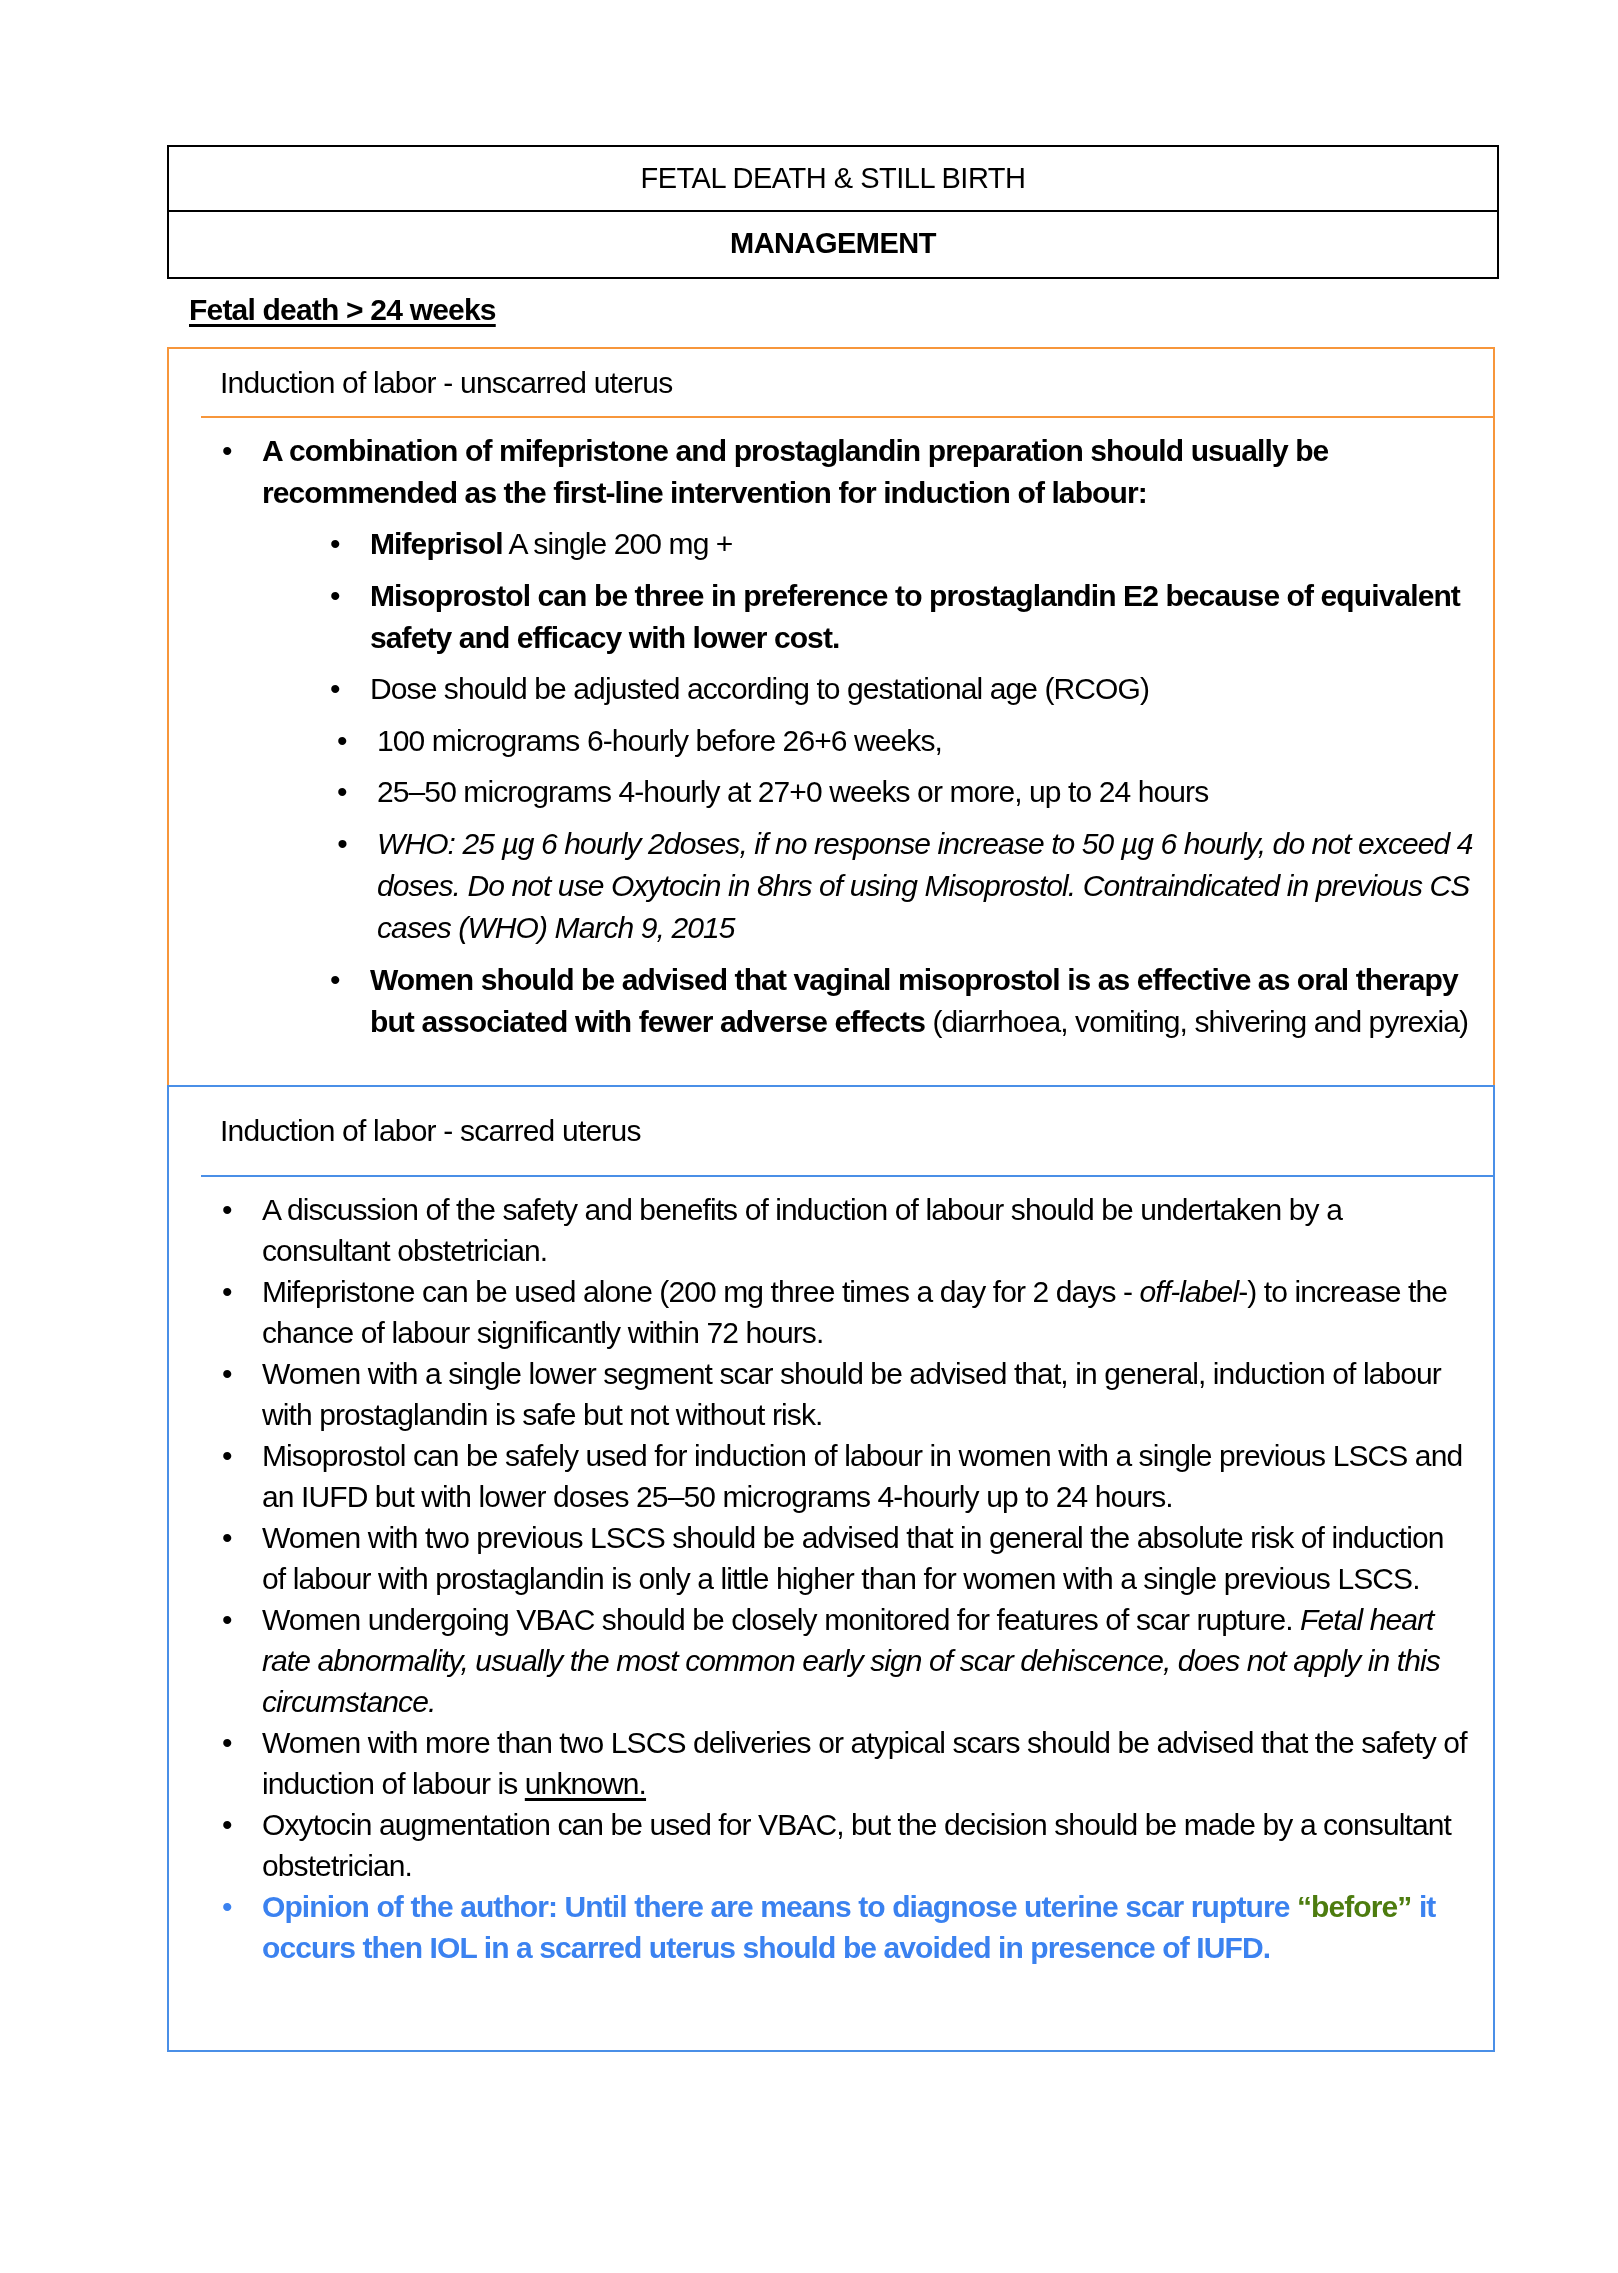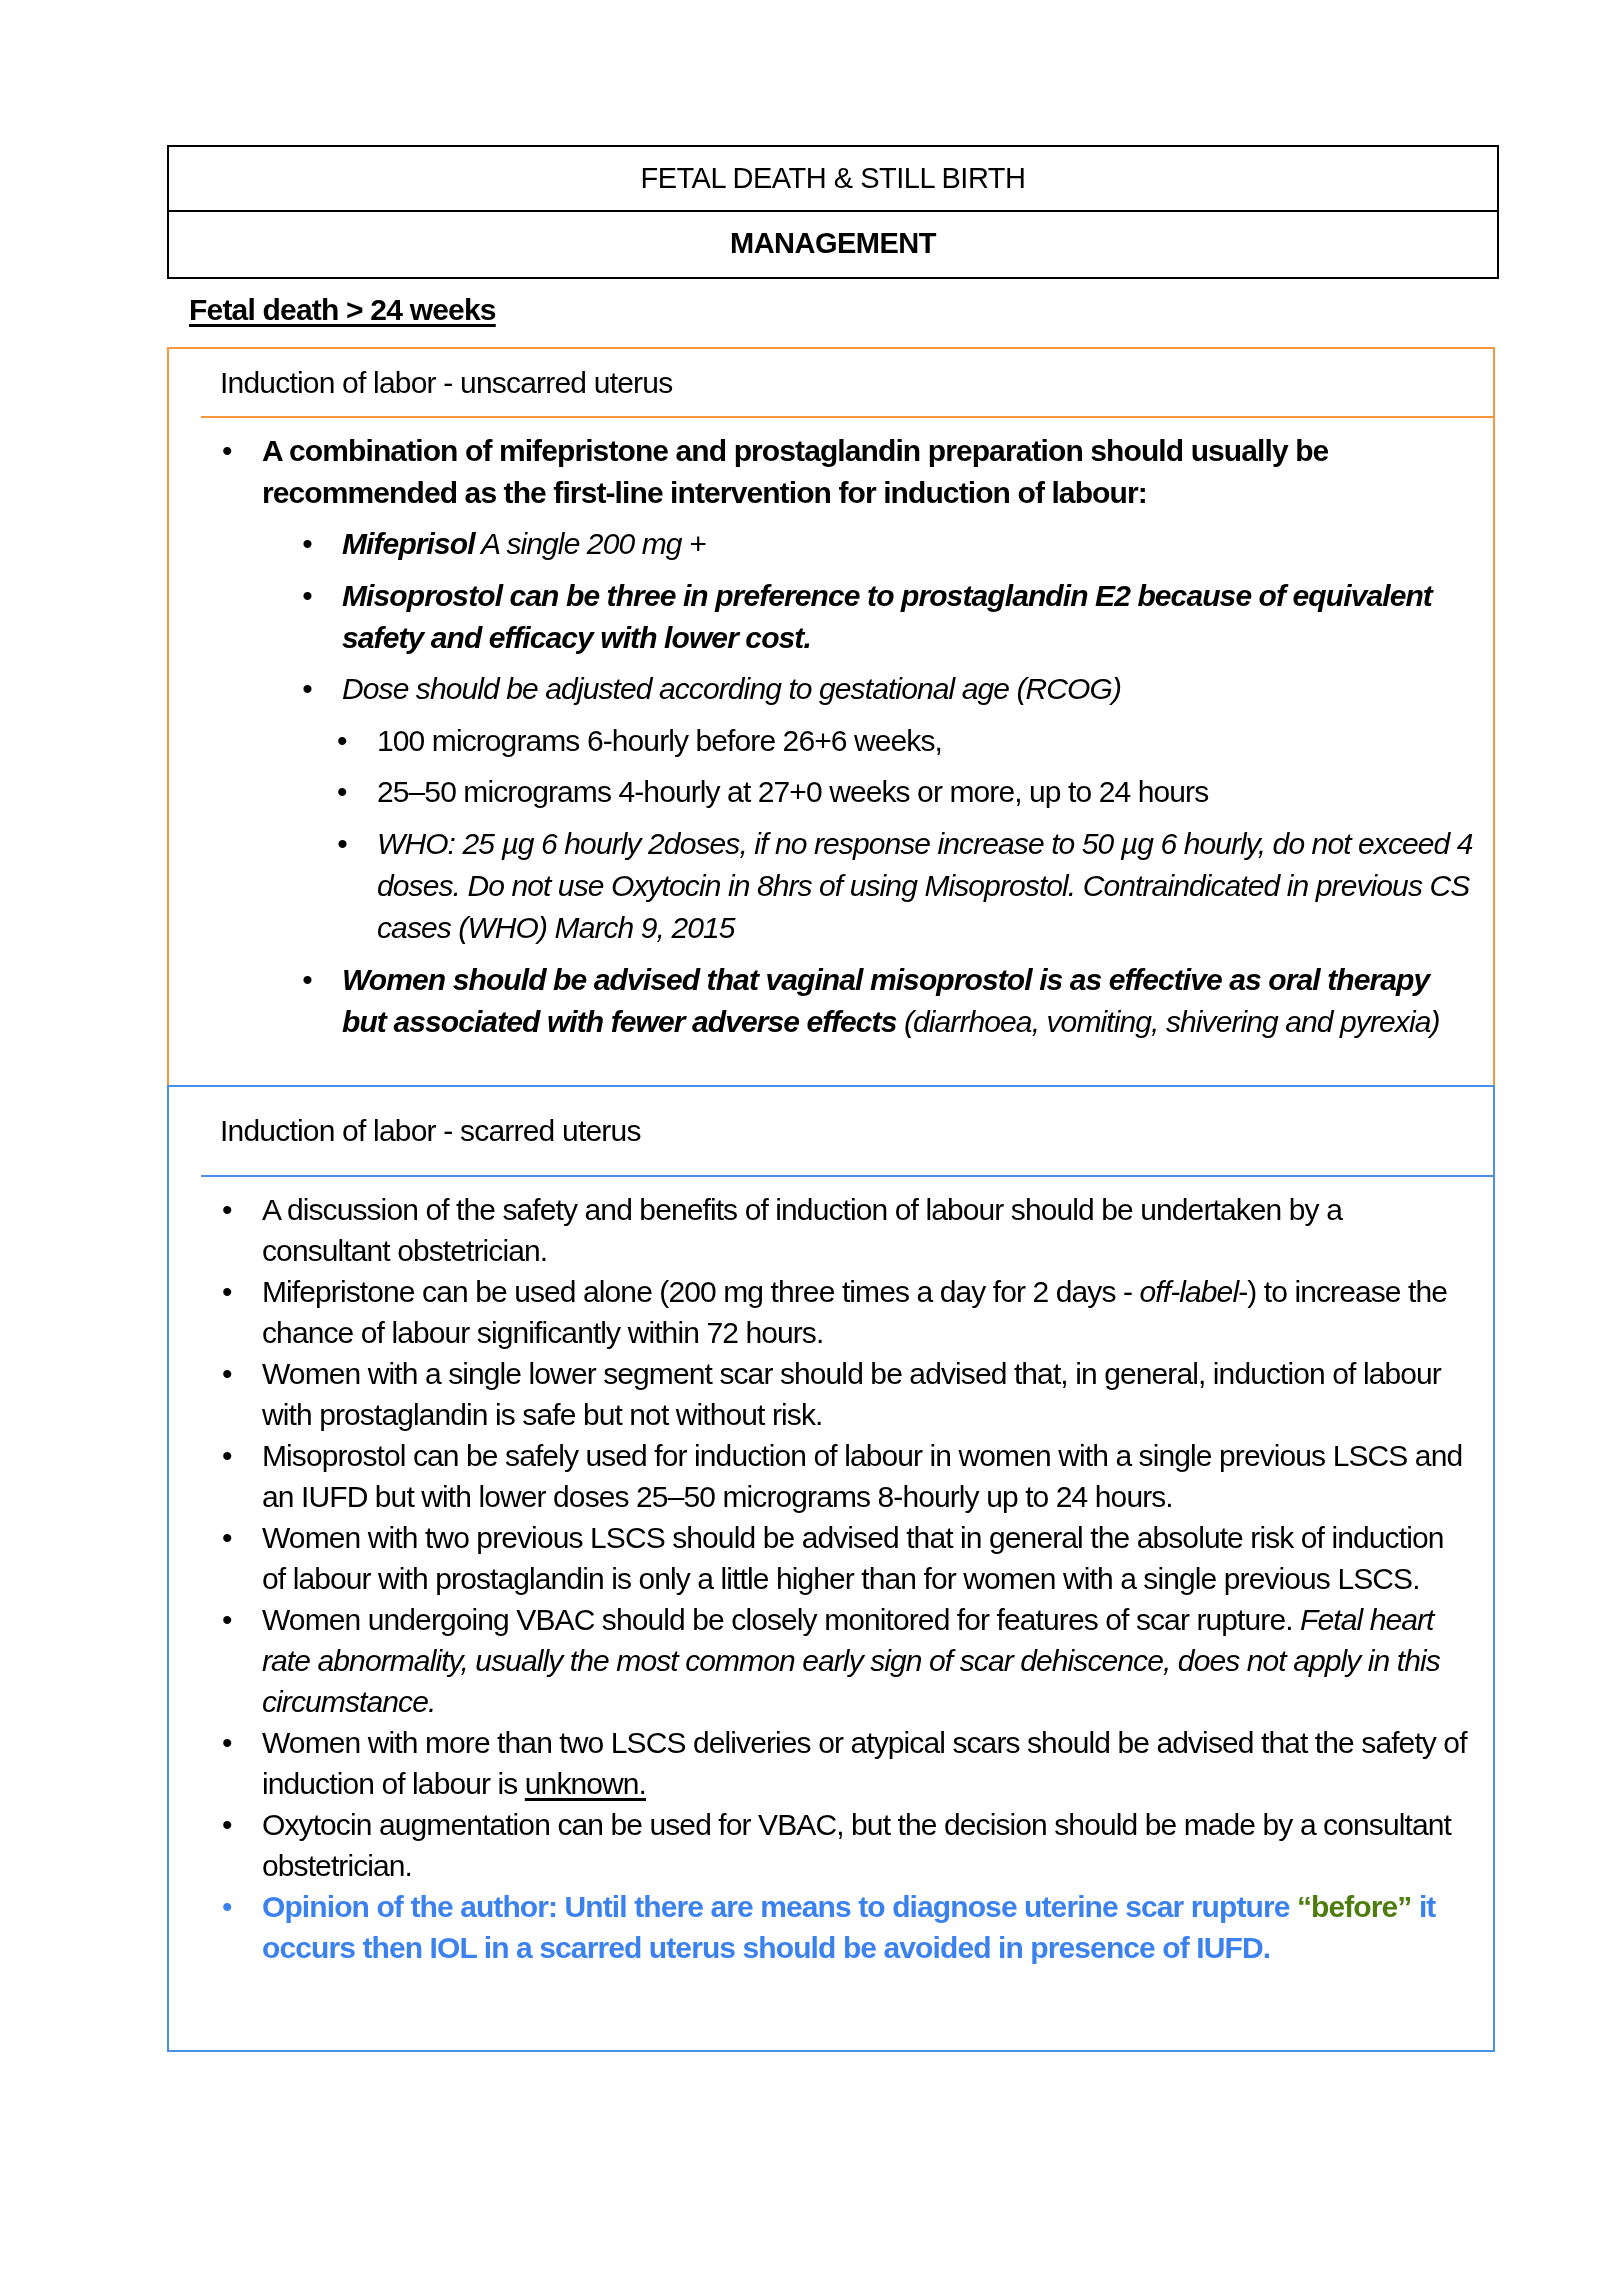--- a/index.html
+++ b/index.html
@@ -23,21 +23,21 @@
   .box-orange .box-header { border-bottom: 2.9px solid #f7963b; }
   .box-blue .box-header { height: 88px; line-height: 88px; border-bottom: 2.9px solid #4a8fe7; }
 
   ul { list-style: none; margin: 0; padding: 0; }
   li { position: relative; font-size: 30px; letter-spacing: -0.9px; }
   li::before { content: "\2022"; position: absolute; left: -40px; top: 0; font-weight: normal; color: inherit; }
 
   .orange-list { padding: 11.5px 19px 0 61px; }
   .orange-list > li { line-height: 42px; }
   .orange-list .l1 { margin-bottom: 9.6px; }
-  .orange-list .l2 { margin-left: 80px; line-height: 42px; margin-bottom: 9.6px; font-style: italic; }
+  .orange-list .l2 { margin-left: 108px; line-height: 42px; margin-bottom: 9.6px; }
   .orange-list .l3 { margin-left: 115px; line-height: 42px; margin-bottom: 9.6px; }
 
   .blue-list { padding: 11.5px 19px 0 61px; }
   .blue-list > li { line-height: 41px; }
 
   .b { font-weight: bold; }
   .i { font-style: italic; }
   .u { text-decoration: underline; text-underline-offset: 3.8px; }
   .author { color: #3b82f0; font-weight: bold; }
   .author::before { color: #3b82f0; }
@@ -71,21 +71,21 @@
       <li class="l2"><span class="b">Women should be advised that vaginal misoprostol is as effective as oral therapy but associated with fewer adverse effects</span><span> (diarrhoea, vomiting, shivering and pyrexia)</span></li>
     </ul>
   </div>
 
   <div class="box box-blue">
     <div class="box-header"><span>Induction of labor - </span><span>scarred uterus</span></div>
     <ul class="blue-list">
       <li>A discussion of the safety and benefits of induction of labour should be undertaken by a consultant obstetrician.</li>
       <li><span>Mifepristone can be used alone (200 mg three times a day for 2 days - </span><span class="i">off-label</span><span>-)  to increase the chance of labour significantly within 72 hours.</span></li>
       <li>Women with a single lower segment scar should be advised that, in general, induction of labour with prostaglandin is safe but not without risk.</li>
-      <li>Misoprostol can be safely used for induction of labour in women with a single previous LSCS and an IUFD but with lower doses 25–50 micrograms 8-hourly up to 24 hours.</li>
+      <li>Misoprostol can be safely used for induction of labour in women with a single previous LSCS and an IUFD but with lower doses 25–50 micrograms 4-hourly up to 24 hours.</li>
       <li>Women with two previous LSCS should be advised that in general the absolute risk of induction of labour with prostaglandin is only a little higher than for women with a single previous LSCS.</li>
       <li><span>Women undergoing VBAC should be closely monitored for features of scar rupture. </span><span class="i">Fetal heart rate abnormality, usually the most common early sign of scar dehiscence, does not apply in this circumstance.</span></li>
       <li><span>Women with more than two LSCS deliveries or atypical scars should be advised that the safety of induction of labour is </span><span class="u">unknown.</span></li>
       <li>Oxytocin augmentation can be used for VBAC, but the decision should be made by a consultant obstetrician.</li>
       <li class="author"><span>Opinion of the author: Until there are means to diagnose uterine scar rupture </span><span class="before-word">“before”</span><span> it occurs then IOL in a scarred uterus should be avoided in presence of IUFD.</span></li>
     </ul>
   </div>
 
 </div>
 

